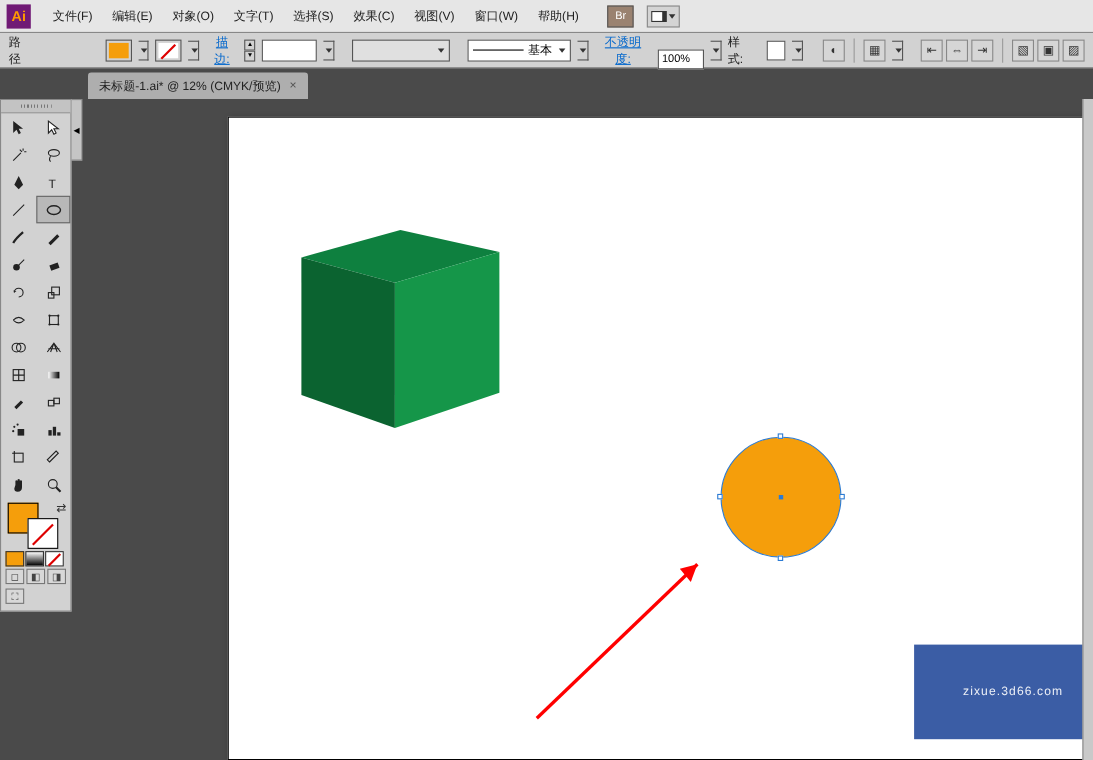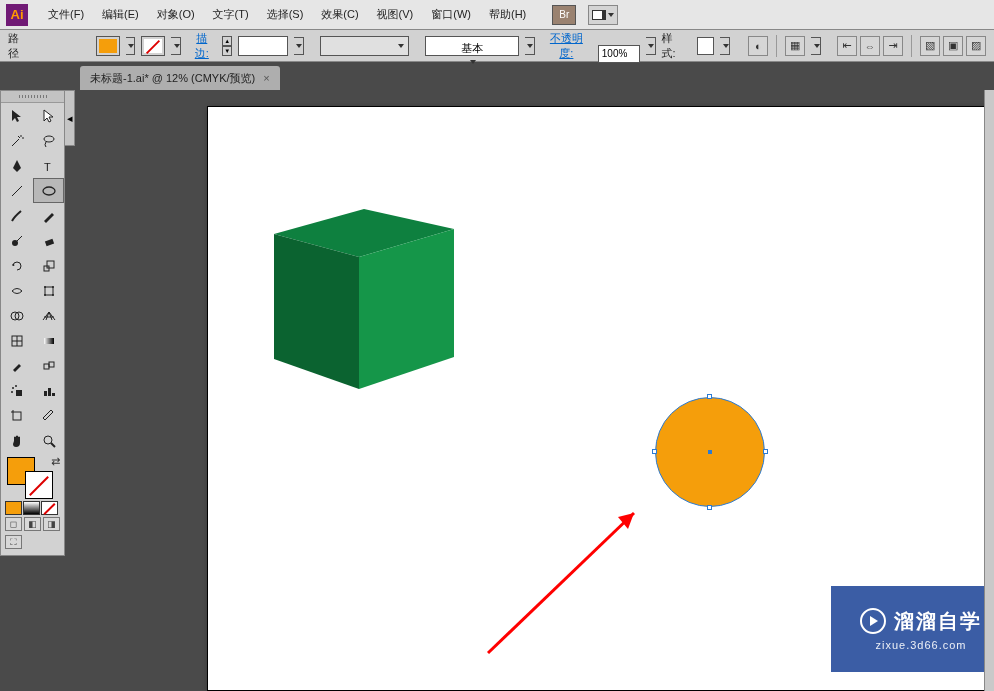--- a/index.html
+++ b/index.html
@@ -21,21 +21,21 @@
   .swatch { width: 24px; height: 20px; border: 1px solid #555; display: flex; align-items: center; justify-content: center; position: relative; }
   .swatch-fill { width: 18px; height: 14px; background: #f59e0b; }
   .swatch-none { width: 18px; height: 14px; background: #fff; position: relative; }
   .swatch-none::after { content:""; position:absolute; left:0; top:50%; width:100%; height:2px; background: #d00; transform: rotate(-45deg); }
   .dd-small { width: 10px; height: 18px; border: 1px solid #555; border-left: none; display: flex; align-items: center; justify-content: center; background: #d2d2d2; }
   .stroke-link { color: #0066cc; text-decoration: underline; padding: 0 2px; cursor: default; text-align: center; }
   .num-input { width: 50px; height: 20px; border: 1px solid #555; background: #fff; display: flex; align-items: center; justify-content: center; font-size: 10px; }
   .spinner { width: 10px; height: 20px; display: flex; flex-direction: column; }
   .spinner div { flex:1; border:1px solid #555; display:flex; align-items:center; justify-content:center; font-size:6px; background:#d2d2d2;}
   .profile-select { width: 90px; height: 20px; border: 1px solid #555; background: #e0e0e0; display: flex; align-items: center; padding: 0 4px; }
-  .profile-select2 { width: 94px; height: 20px; border: 1px solid #555; background: #fff; display: flex; align-items: center; padding: 0 4px; gap: 4px; flex-direction: column; }
+  .profile-select2 { width: 94px; height: 20px; border: 1px solid #555; background: #fff; display: flex; align-items: center; padding: 0 4px; gap: 4px; }
   .line-sample { flex:1; height: 1px; background: #000; }
   .pct-input { width: 42px; height: 18px; border: 1px solid #555; background: #fff; display: flex; align-items:center; padding:0 3px; font-size:10px;margin-top:16px; }
   .style-swatch { width: 18px; height: 18px; border: 1px solid #555; background: #fff; }
   .icon-btn { width: 20px; height: 20px; border: 1px solid #888; background: #d6d6d6; display: flex; align-items: center; justify-content: center; font-size: 11px; color: #333; cursor:default; }
   .vsep { width:1px; height:22px; background:#999; margin:0 2px; }
   .align-group { display:flex; gap:3px; }
 
   
   .tab-row { height: 28px; background: #4a4a4a; display: flex; align-items: flex-end; padding-left: 80px; }
   .doc-tab { background: #aeaeae; height: 24px; padding: 4px 10px; display: flex; align-items: center; gap: 8px; font-size: 11px; color: #222; border-top-left-radius: 3px; border-top-right-radius: 3px; }
@@ -414,22 +414,18 @@
       </div>
 
       <div class="red-arrow">
         <svg viewBox="0 0 280 148">
           <line x1="2" y1="146" x2="148" y2="6" stroke="#ff0000" stroke-width="3"></line>
           <polygon points="148,6 132,10 142,22" fill="#ff0000"></polygon>
         </svg>
       </div>
 
       <div class="watermark">
-        <div class="wm-top">
-          <div class="wm-play"></div>
-          <div class="wm-title">溜溜自学</div>
-        </div>
         <div class="wm-sub">zixue.3d66.com</div>
       </div>
     </div>
     <div class="scrollbar-v"></div>
   </div>
 </div>
 
 </body></html>

